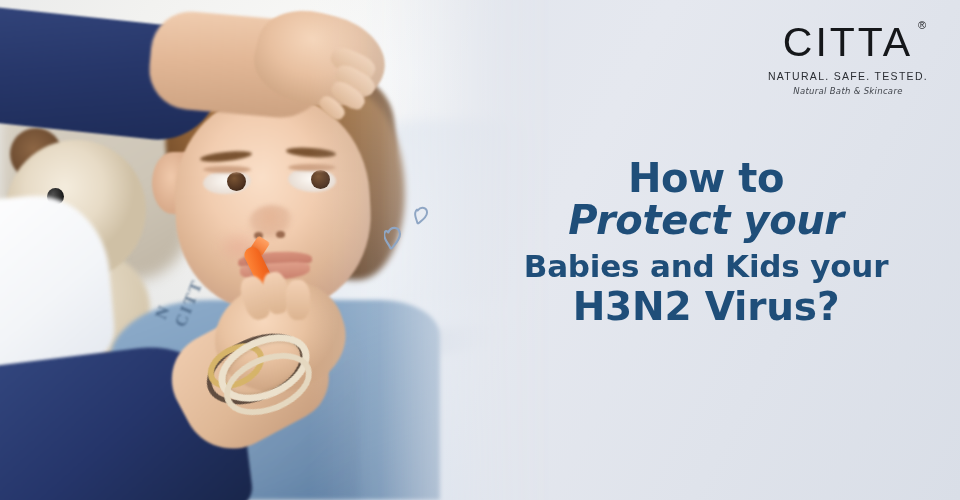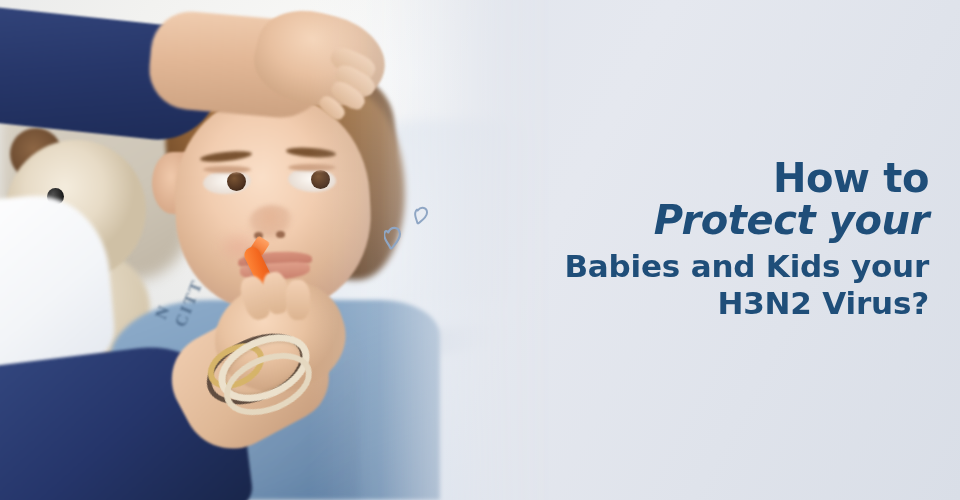--- a/index.html
+++ b/index.html
@@ -356,31 +356,31 @@
   .logo-sub {
     margin-top:4px;
     font-family:"DejaVu Sans", sans-serif;
     font-size:8.5px; font-weight:400; letter-spacing:.3px;
     color:#41454c;
     font-style:italic;
   }
 
   
   #headline {
-    position:absolute; right:31px; top:158px;
-    width:420px; text-align:right;
+    position:absolute; right:44px; top:158px;
+    width:420px; text-align:center;
     color:#1f4e79;
     font-family:"DejaVu Sans", sans-serif;
     font-weight:700;
     line-height:1.04;
   }
   .hl-1 { font-size:40px; letter-spacing:-.4px; }
   .hl-2 { font-size:40px; letter-spacing:-.4px;font-style:italic; }
   .hl-3 { font-size:31px; letter-spacing:-.2px; margin-top:9px; }
-  .hl-4 { font-size:31px; letter-spacing:-.2px; margin-top:5px; }
+  .hl-4 { font-size:39px; letter-spacing:-.2px; margin-top:5px; }
 </style>
 </head>
 <body>
 
 <div id="banner">
 
   <div id="photo">
     <div class="layer bed-bg"></div>
     <div class="layer headboard"></div>
     <div class="layer pillow-main"></div>
@@ -447,20 +447,27 @@
     <div class="layer photo-veil"></div>
   </div>
 
   <div id="hearts">
     <svg width="62" height="56" viewBox="0 0 62 56" fill="none">
       <path d="M24 17c3-5 9-4 9.5 1 .5 4.5-4 8.5-7 11.5-.4.4-1 .3-1.2-.2-1.2-3.6-4.3-7-3.3-10.6C22.6 15.4 23.4 16 24 17z" stroke="#8fa6c4" stroke-width="2" stroke-linejoin="round" fill="none" transform="translate(9,-8) rotate(8 28 22)"></path>
       <path d="M6 34c3.5-6 11-5 11.5 1.5.6 6-6 11-9.5 14.5-.5.5-1.2.3-1.4-.3C5 44.5.5 40 2 35c1-3.5 3-3 4-1z" stroke="#8fa6c4" stroke-width="2.2" stroke-linejoin="round" fill="none" transform="translate(-1,-4) rotate(-6 10 42)"></path>
     </svg>
   </div>
 
+  <div id="logo">
+    <div class="logo-word">
+      <span>CITTA</span><span class="logo-reg">®</span>
+    </div>
+    <div class="logo-tag">NATURAL. SAFE. TESTED.</div>
+    <div class="logo-sub">Natural Bath &amp; Skincare</div>
+  </div>
 
   <div id="headline">
     <div class="hl-1">How to</div>
     <div class="hl-2">Protect your</div>
     <div class="hl-3">Babies and Kids your</div>
     <div class="hl-4">H3N2 Virus?</div>
   </div>
 
 </div>
 

